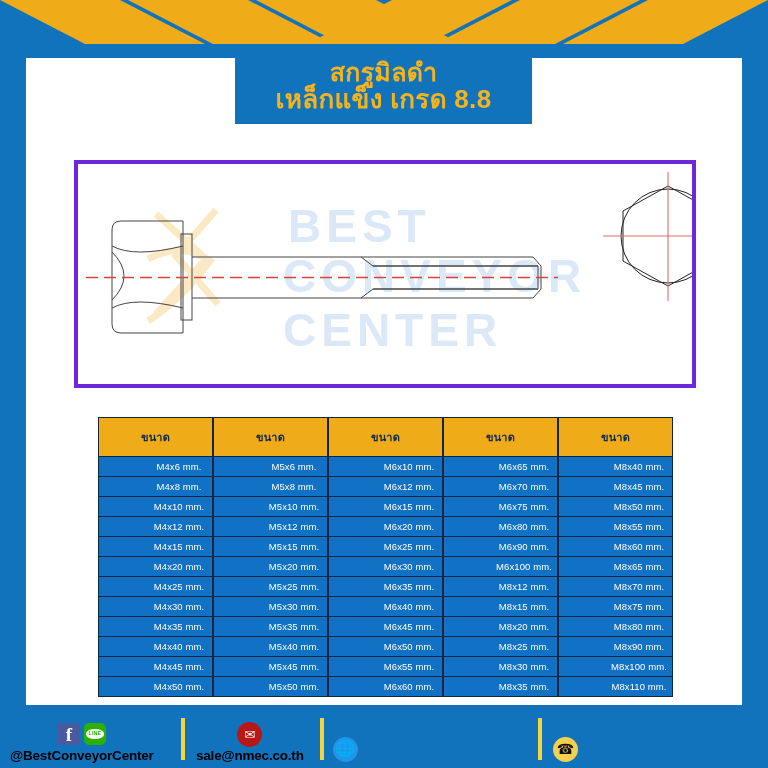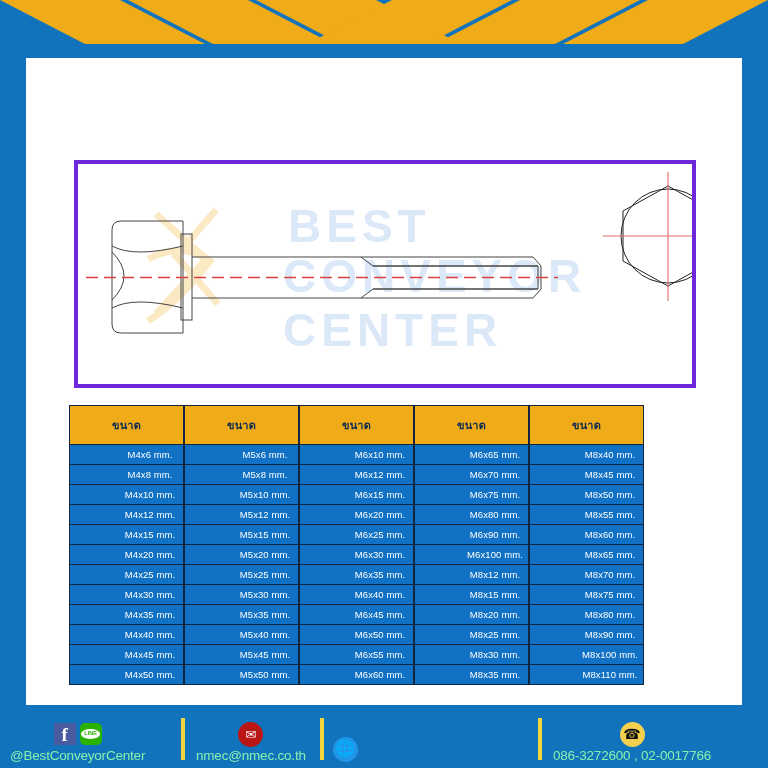--- a/index.html
+++ b/index.html
@@ -52,24 +52,24 @@
     width:622px; height:228px;
     border:4px solid #6d28d9;
     background:#fff;
     overflow:hidden;
   }
   .drawing-frame svg { display:block; }
 
   
   .tables {
     position:absolute;
-    left:43px; top:373px;
+    left:43px; top:385px;
     width:633px; height:288px;
     display:flex;
-    justify-content:flex-start;
+    justify-content:center;
   }
   .table-col { width:115px; }
   .th {
     background:#f0ab18;
     color:#0d2a52;
     border:1.5px solid #11253f;
     height:40px;
     display:flex; align-items:center; justify-content:center;
     font-size:11px; font-weight:bold;
     letter-spacing:0.2px;
@@ -93,21 +93,21 @@
     background:#1273bd;
     display:flex; align-items:flex-end;
     z-index:4;
   }
   .fgroup {
     display:flex; flex-direction:column; align-items:center;
     position:absolute; bottom:5px;
   }
   .fgroup .icons { display:flex; align-items:center; gap:4px; margin-bottom:2px; height:24px; }
   .fgroup .ftext {
-    color:#86efac; font-weight:normal; font-size:13.5px;
+    color:#000000; font-weight:bold; font-size:13.5px;
     white-space:nowrap; letter-spacing:-0.2px;
   }
   .divider {
     position:absolute; bottom:8px;
     width:4px; height:42px; background:#f2d53c;
   }
 
   .fb-icon {
     width:22px; height:22px; background:#4a5a9e;
     display:flex; align-items:center; justify-content:center;
@@ -151,20 +151,24 @@
 
     <polygon points="768,0 648,0 563,44 683,44" fill="#f0ab18"></polygon>
     <polygon points="640,0 520,0 435,44 555,44" fill="#f0ab18"></polygon>
     <polygon points="512,0 392,0 307,44 427,44" fill="#f0ab18"></polygon>
     <rect x="0" y="44" width="768" height="14" fill="#1273bd"></rect>
   </svg>
 </div>
 
 <div class="card">
 
+  <div class="title-banner">
+    <div class="title-line">สกรูมิลดำ</div>
+    <div class="title-line l2">เหล็กแข็ง เกรด 8.8</div>
+  </div>
 
   <div class="drawing-frame">
     <svg width="620" height="226" viewBox="0 0 620 226">
 
       <g opacity="0.30" fill="none" stroke="#f0b93c" stroke-width="7">
         <path d="M78,50 L128,95 L78,150"></path>
         <path d="M138,46 L98,92 L140,140"></path>
         <path d="M70,95 q35,-18 62,2 q-30,40 -62,60"></path>
       </g>
 
@@ -311,33 +315,32 @@
     </div>
     <div class="ftext">@BestConveyorCenter</div>
   </div>
 
   <div class="divider" style="left:181px;"></div>
 
   <div class="fgroup" style="left:196px;">
     <div class="icons">
       <span class="mail-icon">✉</span>
     </div>
-    <div class="ftext">nmec@nmec.co.th</div>
+    <div class="ftext">sale@nmec.co.th</div>
   </div>
 
   <div class="divider" style="left:320px;"></div>
 
   <div class="fgroup" style="left:333px;">
     <div class="icons">
       <span class="globe-icon">🌐</span>
     </div>
   </div>
 
   <div class="divider" style="left:538px;"></div>
 
   <div class="fgroup" style="left:553px;">
     <div class="icons">
       <span class="phone-icon">☎</span>
     </div>
-    <div class="ftext">086-3272600 , 02-0017766</div>
   </div>
 
 </div>
 
 </body></html>

